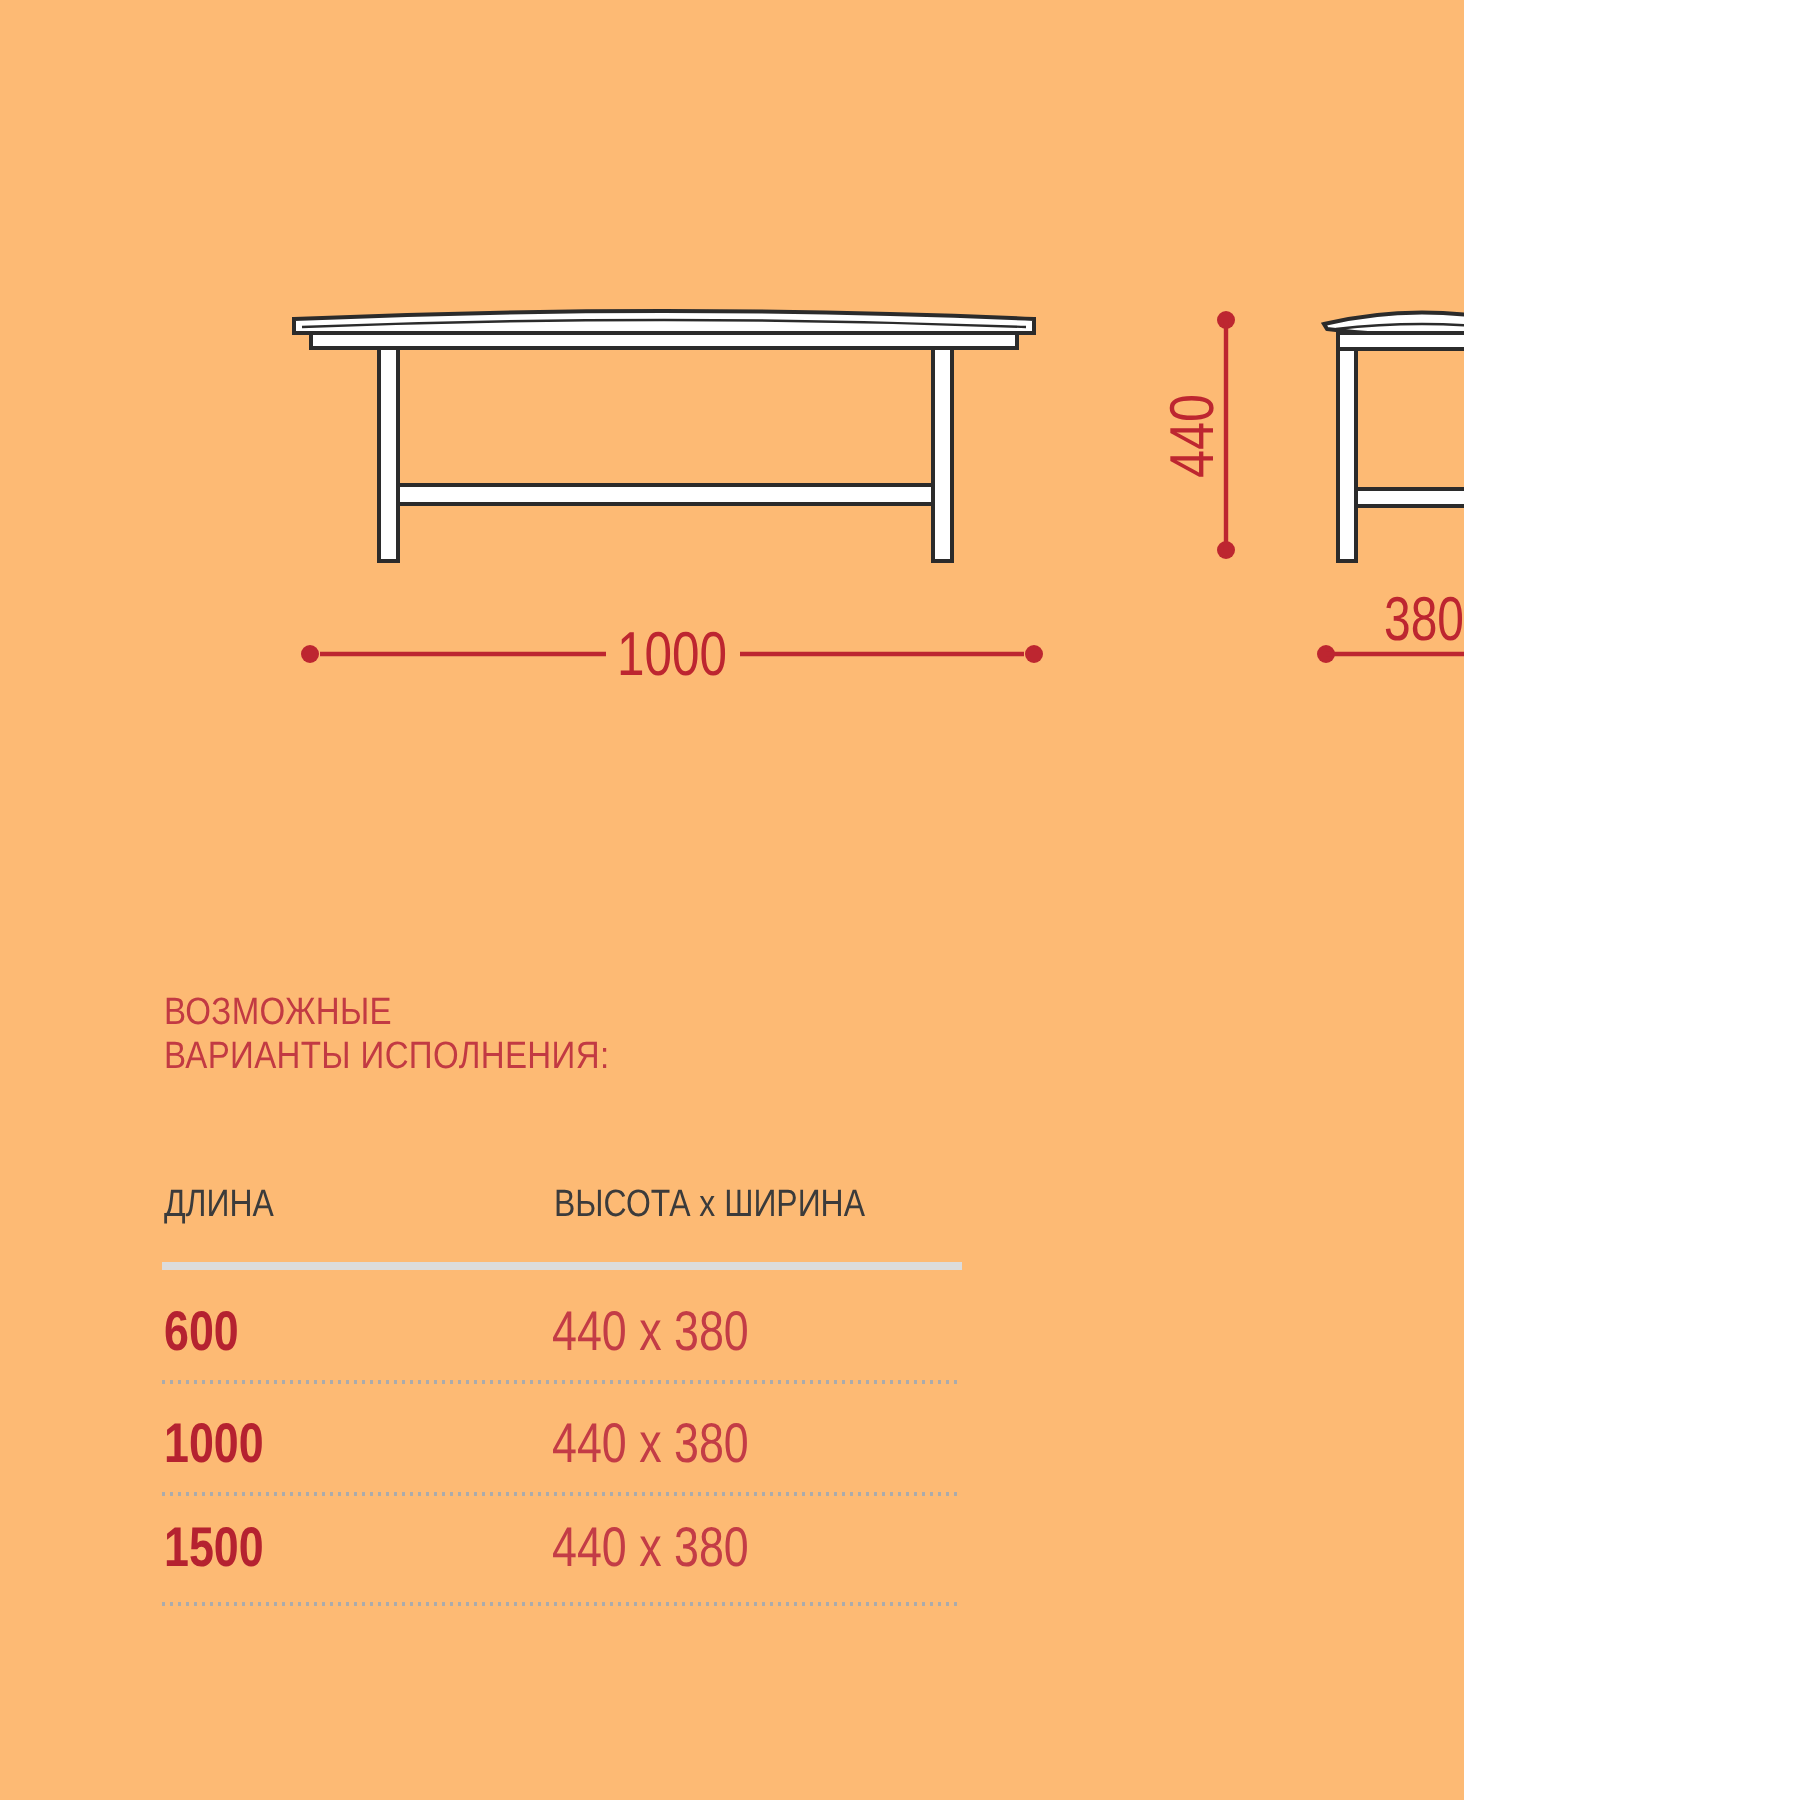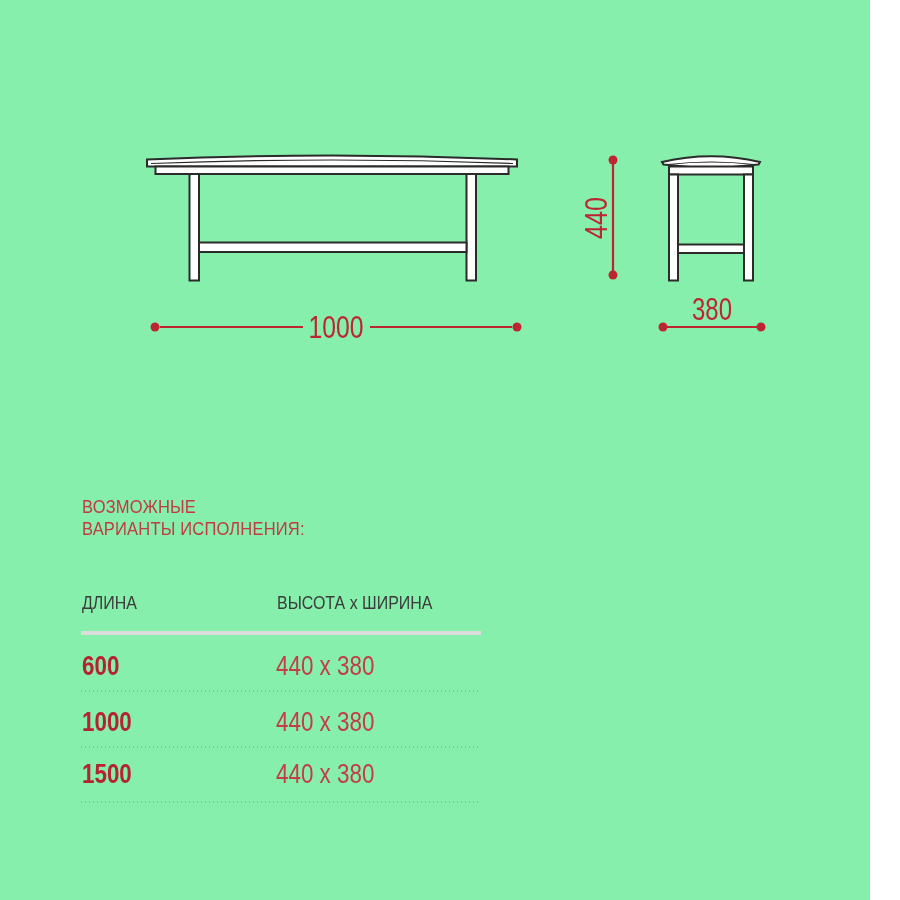--- a/index.html
+++ b/index.html
@@ -1,17 +1,17 @@
 <!DOCTYPE html>
 <html><head>
 <meta charset="utf-8">
 <style>
   html,body{margin:0;padding:0;background:#ffffff;}
   .canvas{
-    position:relative;width:870px;height:900px;background:#86efac;
+    position:relative;width:732px;height:900px;background:#fdba74;
     font-family:"Liberation Sans", sans-serif;overflow:hidden;
   }
   svg text{font-family:"Liberation Sans", sans-serif;}
   .dim-label{fill:#bd2630;font-size:31px;font-weight:400;}
   .abs{position:absolute;}
   .section-title{
     left:82px;top:496px;color:#c23a43;font-size:19px;line-height:22px;
     font-weight:400;letter-spacing:0.2px;white-space:nowrap;
     transform:scaleX(0.87);transform-origin:left top;
   }

